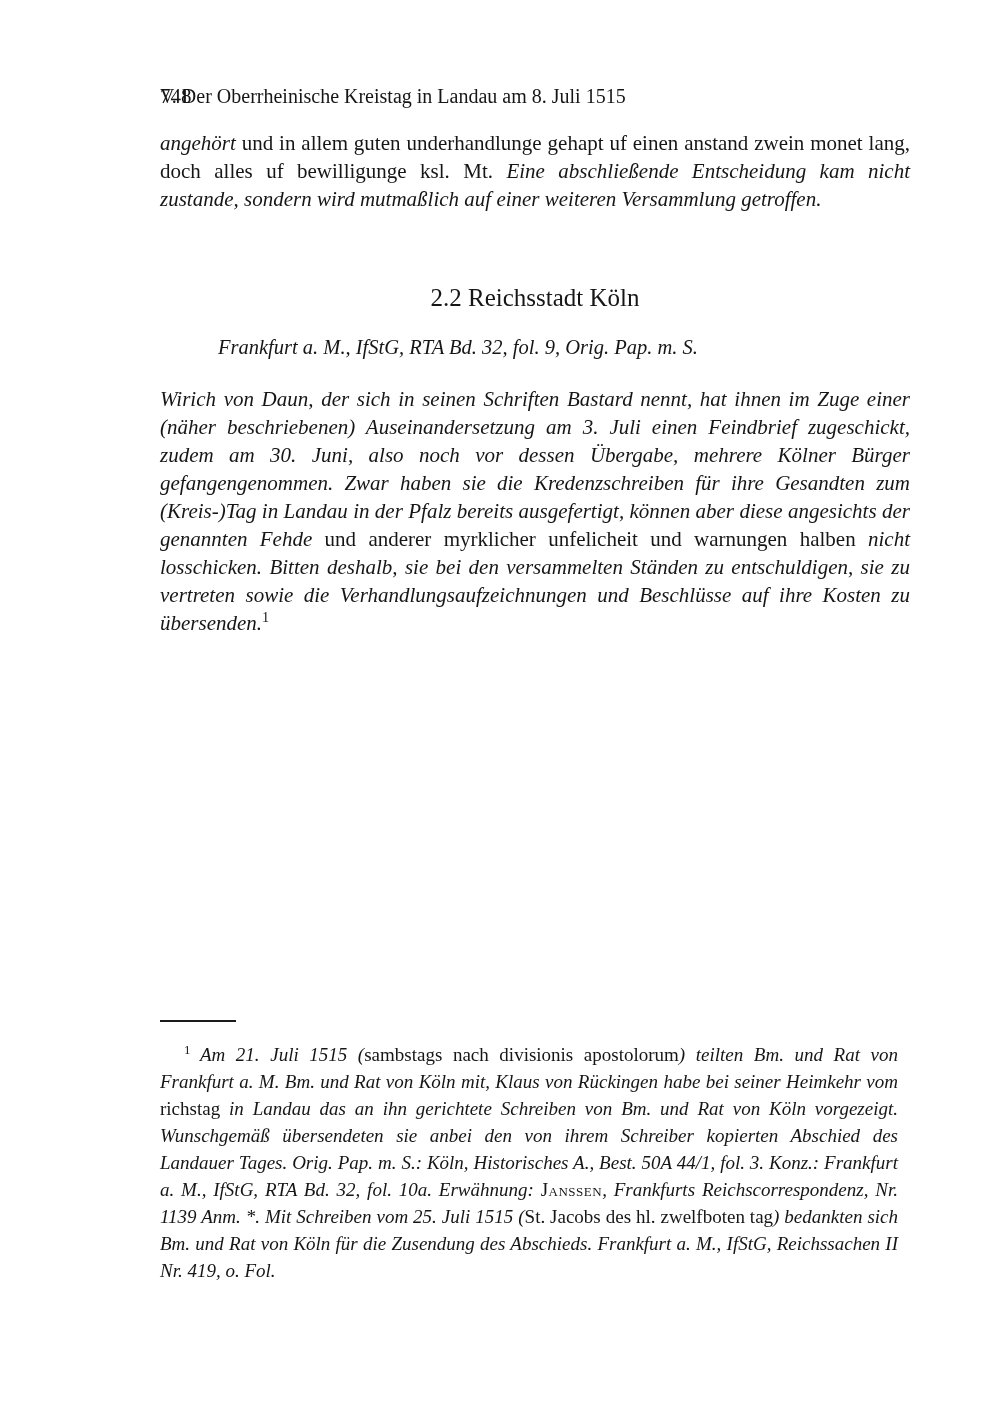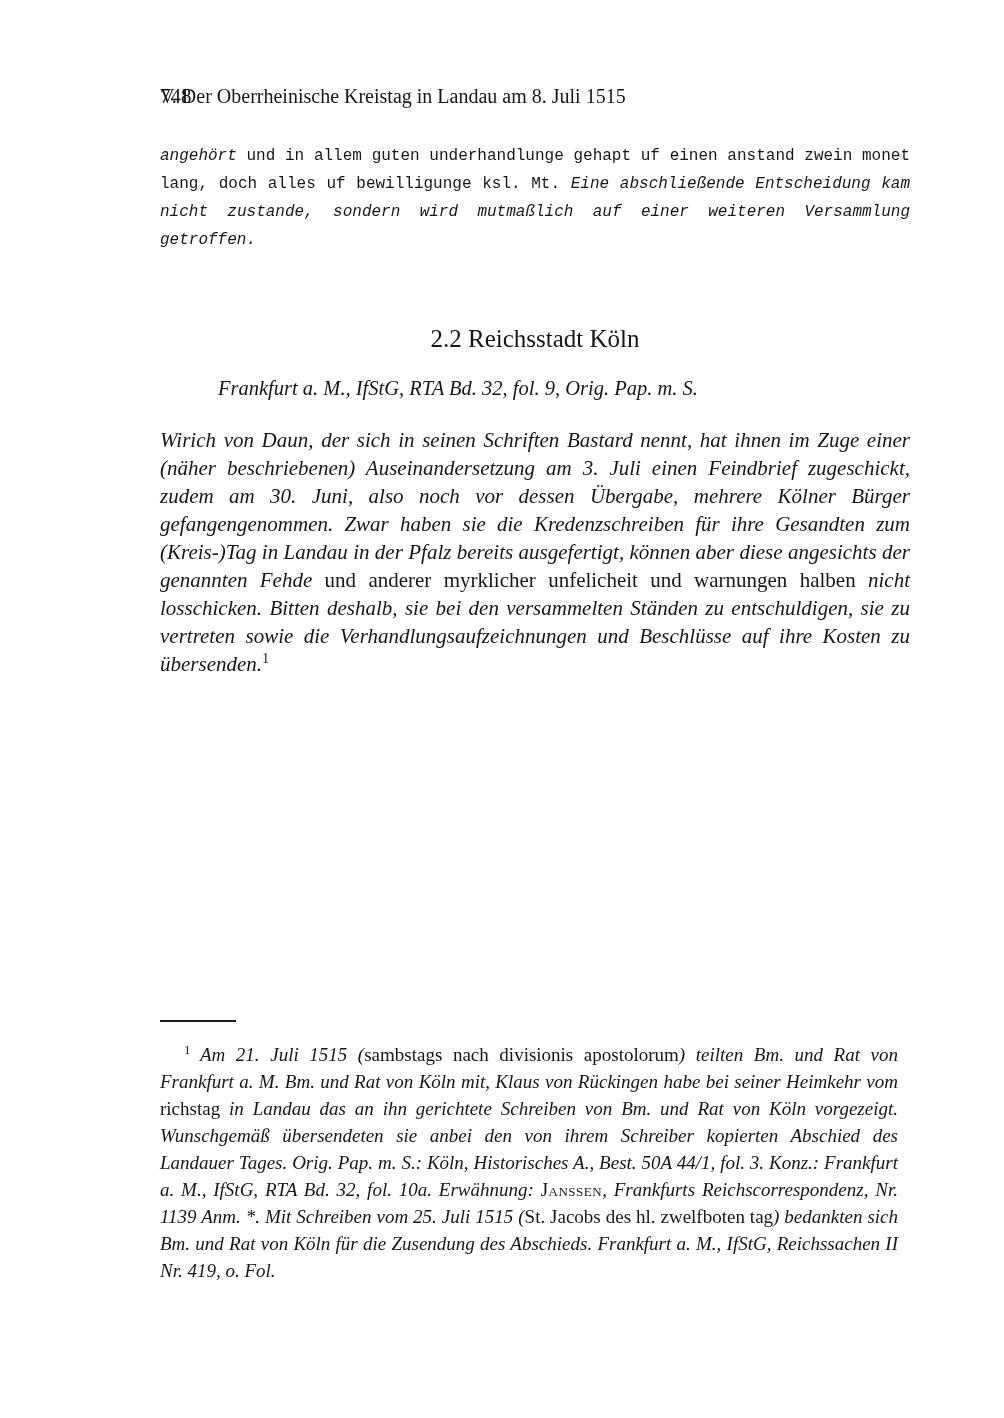--- a/index.html
+++ b/index.html
@@ -34,25 +34,24 @@
     left: 0;
     top: 0;
   }
   .running-title {
     text-align: left;
     font-size: 20px;
   }
 
   
   .intro-para {
-    margin-top: 32px;
-    font-size: 16px;
+    margin-top: 19px;
+    font-size: 21px;
     line-height: 28px;
     text-align: justify;
-    font-family: Liberation Mono, monospace;
   }
 
   
   .section-heading {
     margin-top: 70px;
     text-align: center;
     font-size: 25px;
     font-weight: normal;
     line-height: 30px;
   }

